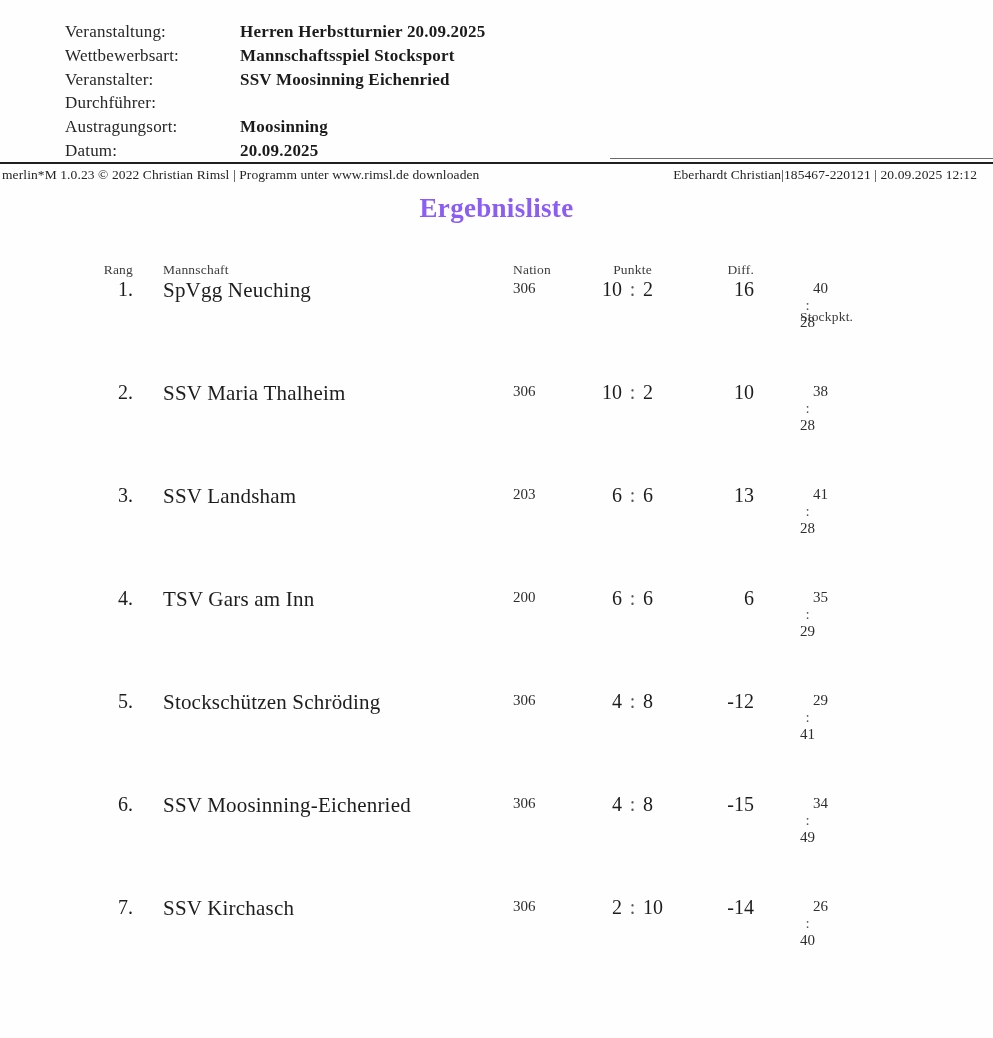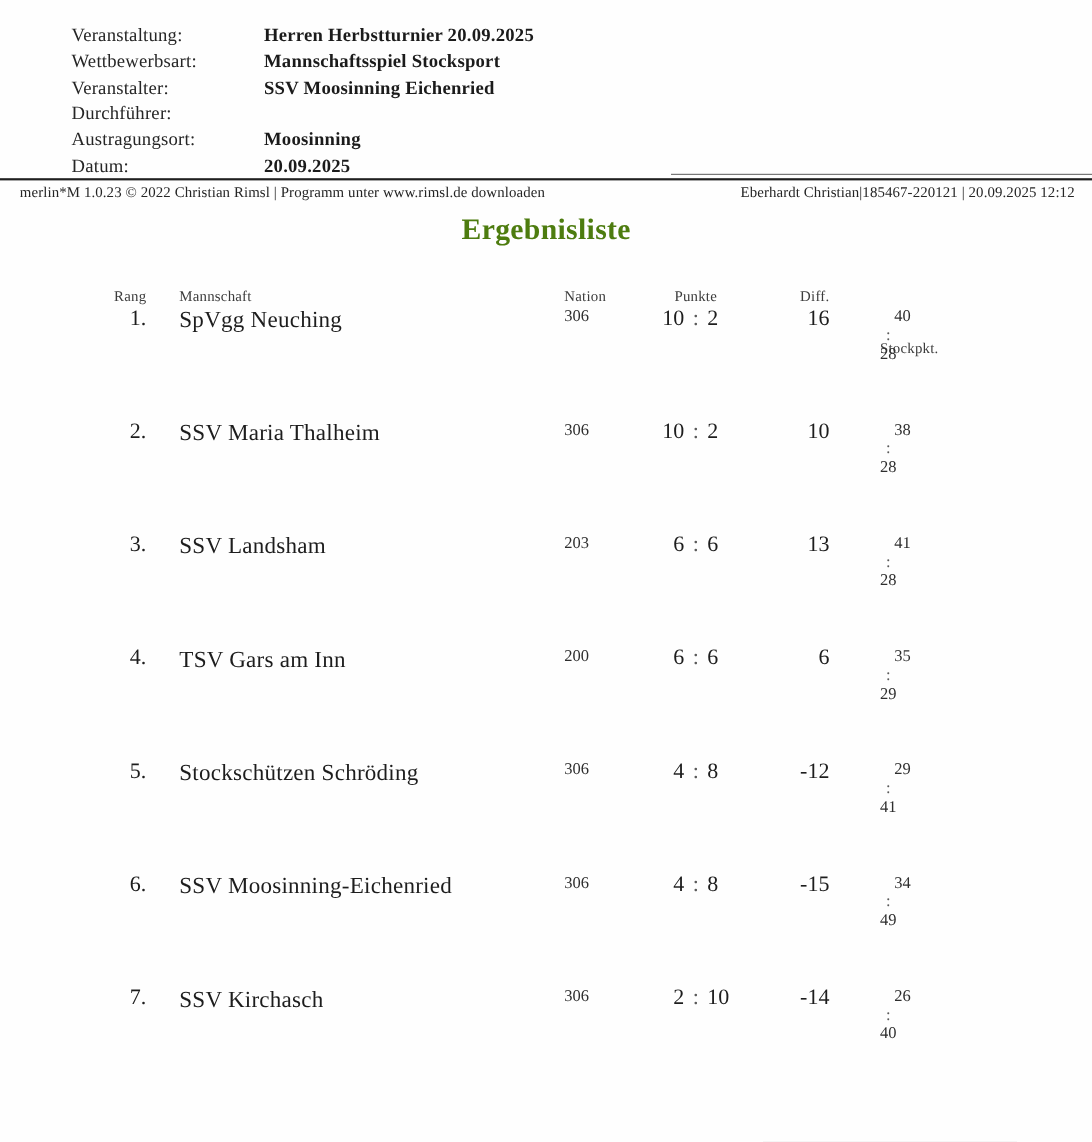--- a/index.html
+++ b/index.html
@@ -52,35 +52,35 @@
   }
   .program-bar {
     position: absolute;
     left: 0;
     top: 167px;
     width: 993px;
     font-size: 13.5px;
     color: #252525;
     letter-spacing: 0.1px;
   }
-  .program-bar .pb-left  { position: absolute; left: 18px;  top: 0; white-space: nowrap; }
+  .program-bar .pb-left  { position: absolute; left: 2px;  top: 0; white-space: nowrap; }
   .program-bar .pb-right { position: absolute; right: 16px; top: 0; white-space: nowrap; }
 
   
   .doc-title {
     position: absolute;
     left: 0;
     top: 193px;
     width: 993px;
     margin: 0;
     text-align: center;
     font-size: 27px;
     font-weight: 700;
     letter-spacing: 0.3px;
-    color: #4d7c0f;
+    color: #8b5cf6;
   }
 
   
   .col-rank   { position: absolute; left: 85px;  width: 48px;  text-align: right; }
   .col-team   { position: absolute; left: 163px; width: 345px; text-align: left; }
   .col-nation { position: absolute; left: 513px; width: 52px;  text-align: left; }
   .col-punkte { position: absolute; left: 572px; width: 121px; }
   .col-diff   { position: absolute; left: 698px; width: 56px;  text-align: right; }
   .col-stock  { position: absolute; left: 800px; width: 78px; margin-top: 47px; }
 

